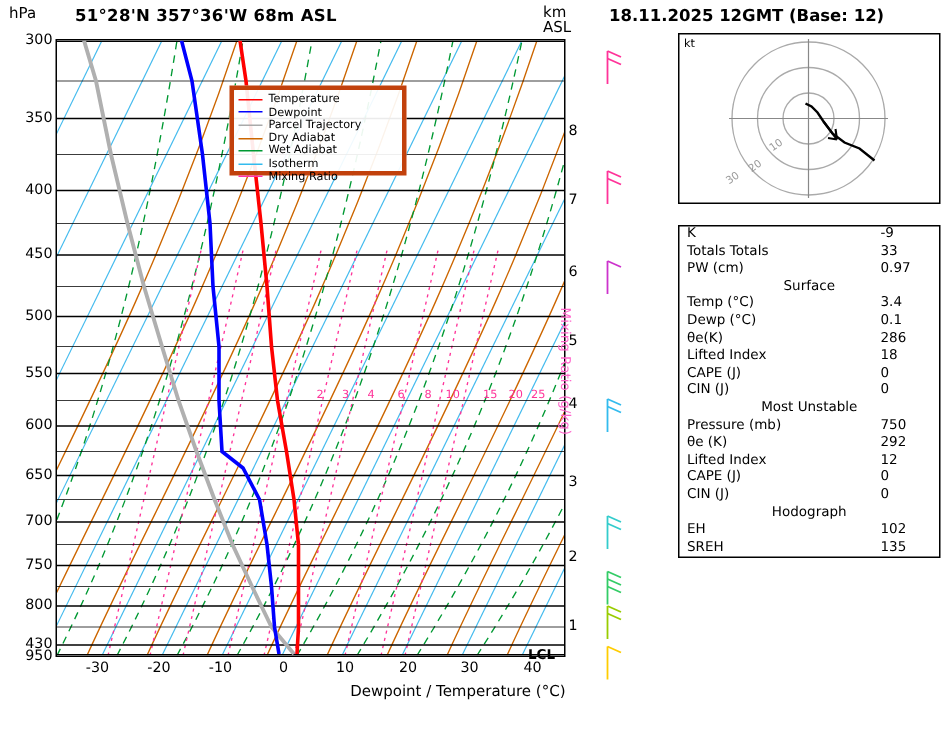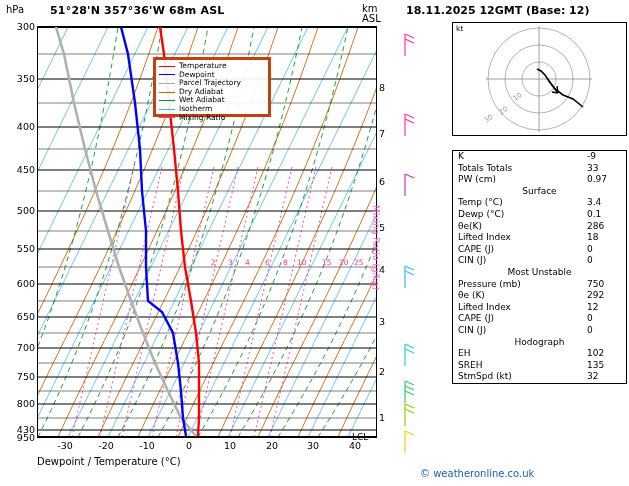--- a/index.html
+++ b/index.html
@@ -16,23 +16,23 @@
   .plot svg{position:absolute;left:0;top:0;}
 
   .legendbox{position:absolute;left:115px;top:30px;width:118px;height:60px;background:rgba(255,255,255,.92);border:3px solid #c2410c;font-size:7.5px;line-height:8.6px;padding:2px 3px;box-sizing:border-box;}
   .legendbox .row{display:flex;align-items:center;height:8.6px;}
   .legendbox .sw{width:16px;height:0;border-top:1.6px solid #000;margin-right:4px;flex:none;}
   .legendbox .tx{color:#000;white-space:nowrap;}
 
   .ytick{position:absolute;left:2px;width:33px;text-align:right;font-size:9.5px;color:#000;}
   .kmtick{position:absolute;left:379px;width:18px;text-align:left;font-size:9.5px;color:#000;}
   .xtick{position:absolute;top:440px;width:40px;text-align:center;font-size:9.5px;color:#000;}
-  .xaxis-title{position:absolute;left:37px;top:456px;width:340px;text-align:left;font-size:10px;color:#000;}
+  .xaxis-title{position:absolute;left:37px;top:456px;width:340px;text-align:right;font-size:10px;color:#000;}
   .mixlabel{position:absolute;left:381px;top:205px;font-size:9px;color:#ff66cc;transform:rotate(90deg);transform-origin:left top;white-space:nowrap;}
-  .lcl{position:absolute;left:352px;top:432px;font-size:9px;color:#000;}
+  .lcl{position:absolute;left:352px;top:432px;font-size:9px;color:#000;font-weight:bold;}
   .mixnum{position:absolute;font-size:7.5px;color:#ff3399;}
 
   
   .right{position:absolute;left:404px;top:0;width:225px;height:486px;}
   .rhead{position:absolute;left:2px;top:4px;font-size:11px;font-weight:bold;color:#000;white-space:nowrap;}
 
   .hodo{position:absolute;left:48px;top:22px;width:175px;height:114px;border:1px solid #000;background:#fff;box-sizing:border-box;}
   .hodo .kt{position:absolute;left:3px;top:1px;font-size:7.5px;color:#000;}
 
   .tbl{position:absolute;left:48px;width:175px;border:1px solid #000;background:#fff;box-sizing:border-box;font-size:9px;color:#000;}
@@ -359,23 +359,16 @@
         </div>
       <div class="ctr">Hodograph</div>
       <div class="line">
           <span class="k">EH</span>
           <span class="v">102</span>
         </div>
       <div class="line">
           <span class="k">SREH</span>
           <span class="v">135</span>
         </div>
-      <div class="line">
-          <span class="k">StmSpd (kt)</span>
-          <span class="v">32</span>
-        </div>
     </div>
   </div>
 
-  <div class="copy">
-    <span class="c">© weatheronline.co.uk</span>
-  </div>
 </div>
 
 </body></html>

